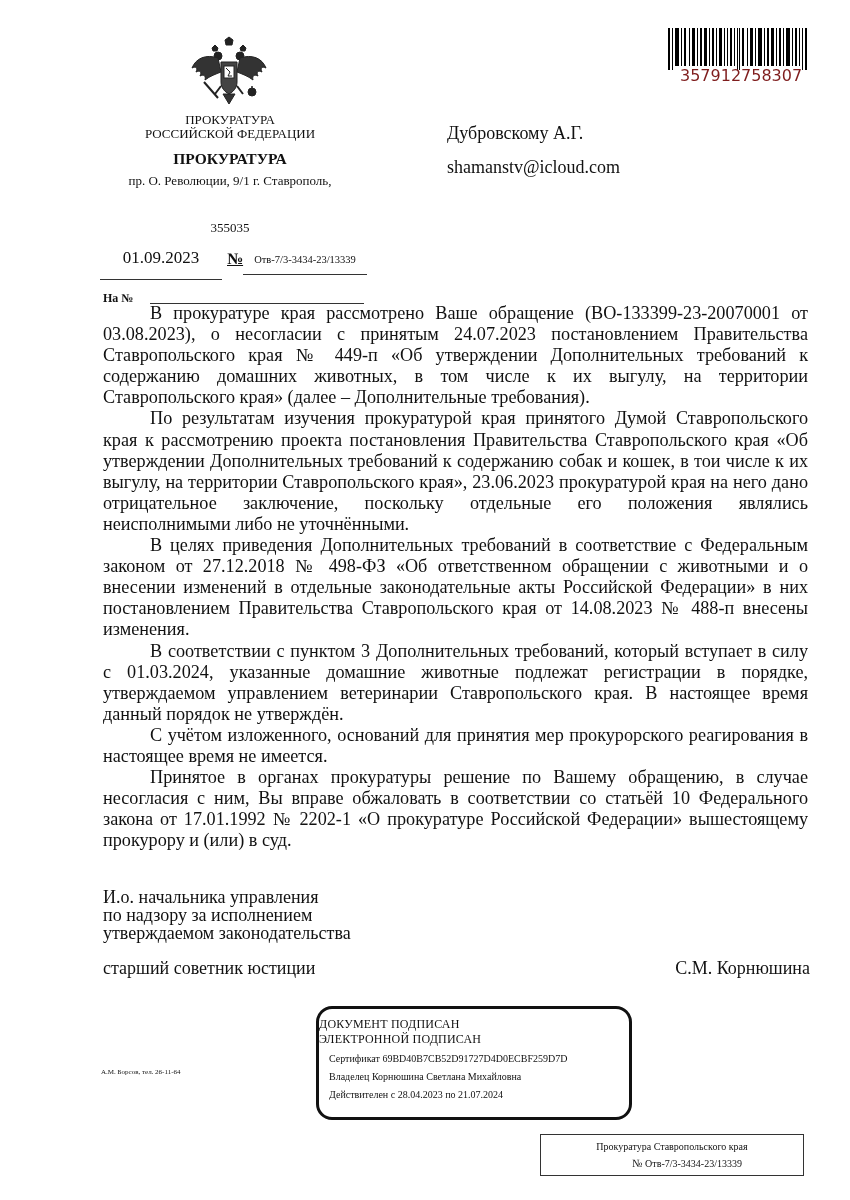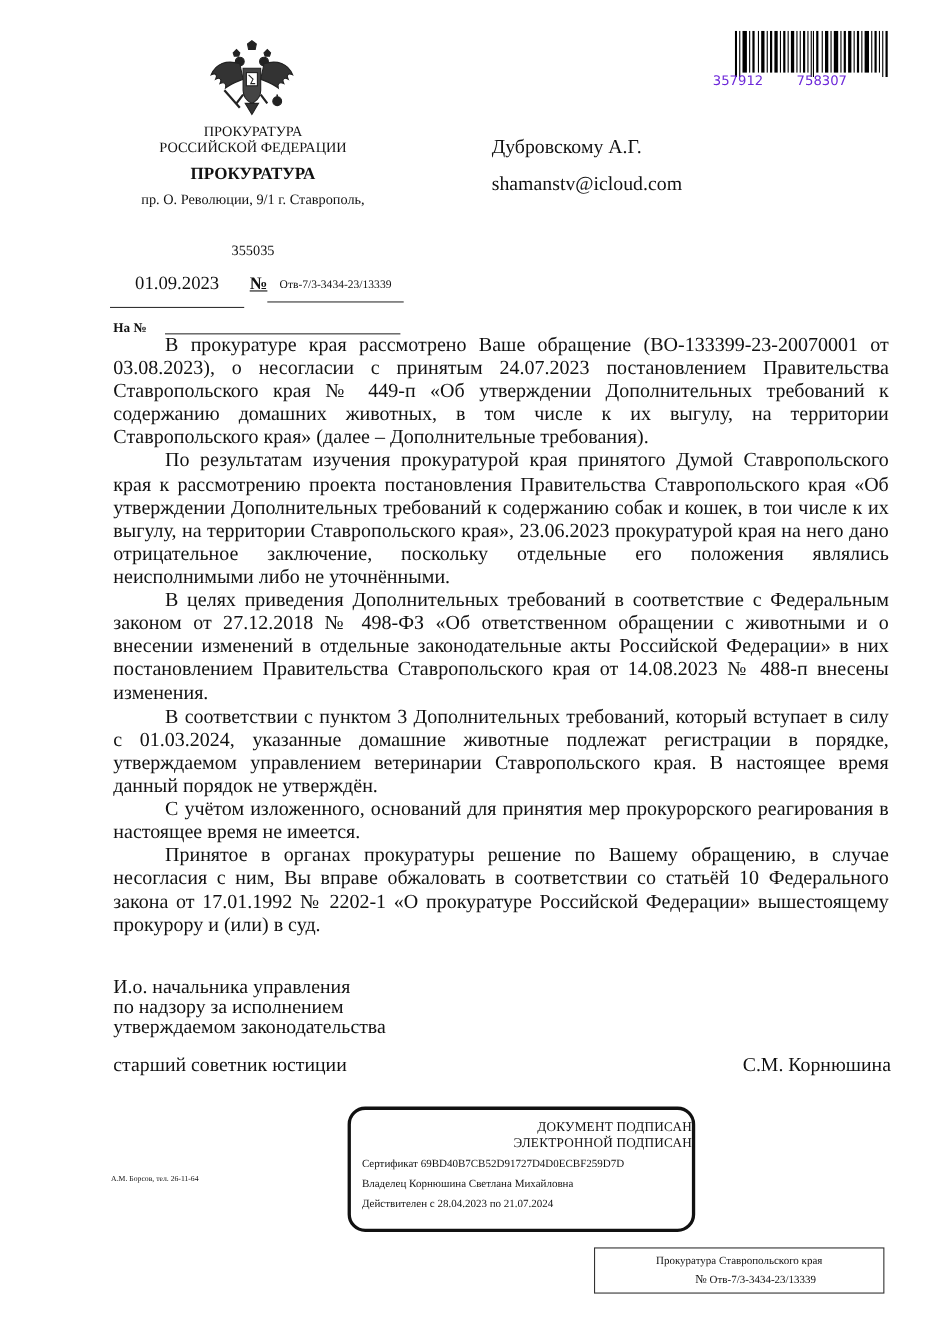--- a/index.html
+++ b/index.html
@@ -12,22 +12,22 @@
   
   .emblem { left: 188px; top: 36px; width: 82px; height: 72px; }
   .org-block { left: 100px; top: 113px; width: 260px; text-align: center; line-height: 14px; }
   .org-small { font-size: 13px; display: block; letter-spacing: 0px; }
   .org-bold { font-size: 15.5px; font-weight: bold; display: block; line-height: 17px; }
   .org-bold.first { margin-top: 9px; }
   .org-addr { font-size: 13px; display: block; margin-top: 6px; line-height: 16px; }
 
   
   .barcode { left: 668px; top: 28px; width: 145px; height: 42px; }
-  .barcode-nums { left: 648px; top: 66px; width: 140px; font-family: "DejaVu Sans", sans-serif;
-    font-size: 12px; display: flex; justify-content: space-between; color: #6d28d9; }
+  .barcode-nums { left: 680px; top: 66px; width: 140px; font-family: "DejaVu Sans", sans-serif;
+    font-size: 16px; display: flex; justify-content: space-between; color: #7f1d1d; }
 
   
   .recipient { left: 447px; top: 116px; font-size: 18px; line-height: 34px; }
 
   
   .date-field { left: 100px; top: 248px; width: 122px; border-bottom: 1px solid #333; font-size: 17px; text-align: center; padding-bottom: 11px; }
   .num-sign { left: 227px; top: 250px; font-size: 16px; font-weight: bold; text-decoration: underline; }
   .num-field { left: 243px; top: 254px; width: 124px; border-bottom: 1px solid #333; font-size: 10.5px; text-align: center; padding-bottom: 9px; }
   .na-label { left: 103px; top: 291px; font-size: 12px; font-weight: bold; }
   .na-field { left: 150px; top: 303px; width: 214px; border-bottom: 1px solid #333; }
@@ -36,21 +36,21 @@
   .body-text { left: 103px; top: 303px; width: 705px; font-size: 18.2px; line-height: 21.1px; }
   .body-text p { margin: 0; text-indent: 47px; text-align: justify; }
 
   
   .sig-title { left: 103px; top: 888px; font-size: 18px; line-height: 18px; }
   .sig-rank { left: 103px; top: 958px; font-size: 18px; }
   .sig-name { right: 40px; top: 958px; font-size: 18px; }
 
   
   .stamp { left: 316px; top: 1006px; width: 310px; height: 108px; border: 3px solid #111; border-radius: 16px; }
-  .stamp-head { position: absolute; top: 8px; left: 0; right: 0; text-align: right; font-size: 12px; line-height: 15px; letter-spacing: 0.2px; }
+  .stamp-head { position: absolute; top: 8px; left: 0; right: 0; text-align: left; font-size: 12px; line-height: 15px; letter-spacing: 0.2px; }
   .stamp-line { position: absolute; left: 10px; font-size: 10px; }
   .stamp-line b { font-weight: normal; text-align: right; }
 
   .executor { left: 101px; top: 1068px; font-size: 7px; }
 
   
   .reg-box { left: 540px; top: 1134px; width: 262px; height: 40px; border: 1.5px solid #333; text-align: center; font-size: 10px; line-height: 13px; }
   .reg-box .l1 { display: block; margin-top: 5px; }
   .reg-box .l2 { display: block; margin-top: 4px; padding-left: 30px; }
   .reg-box .l2 .ns { font-size: 11px; }

